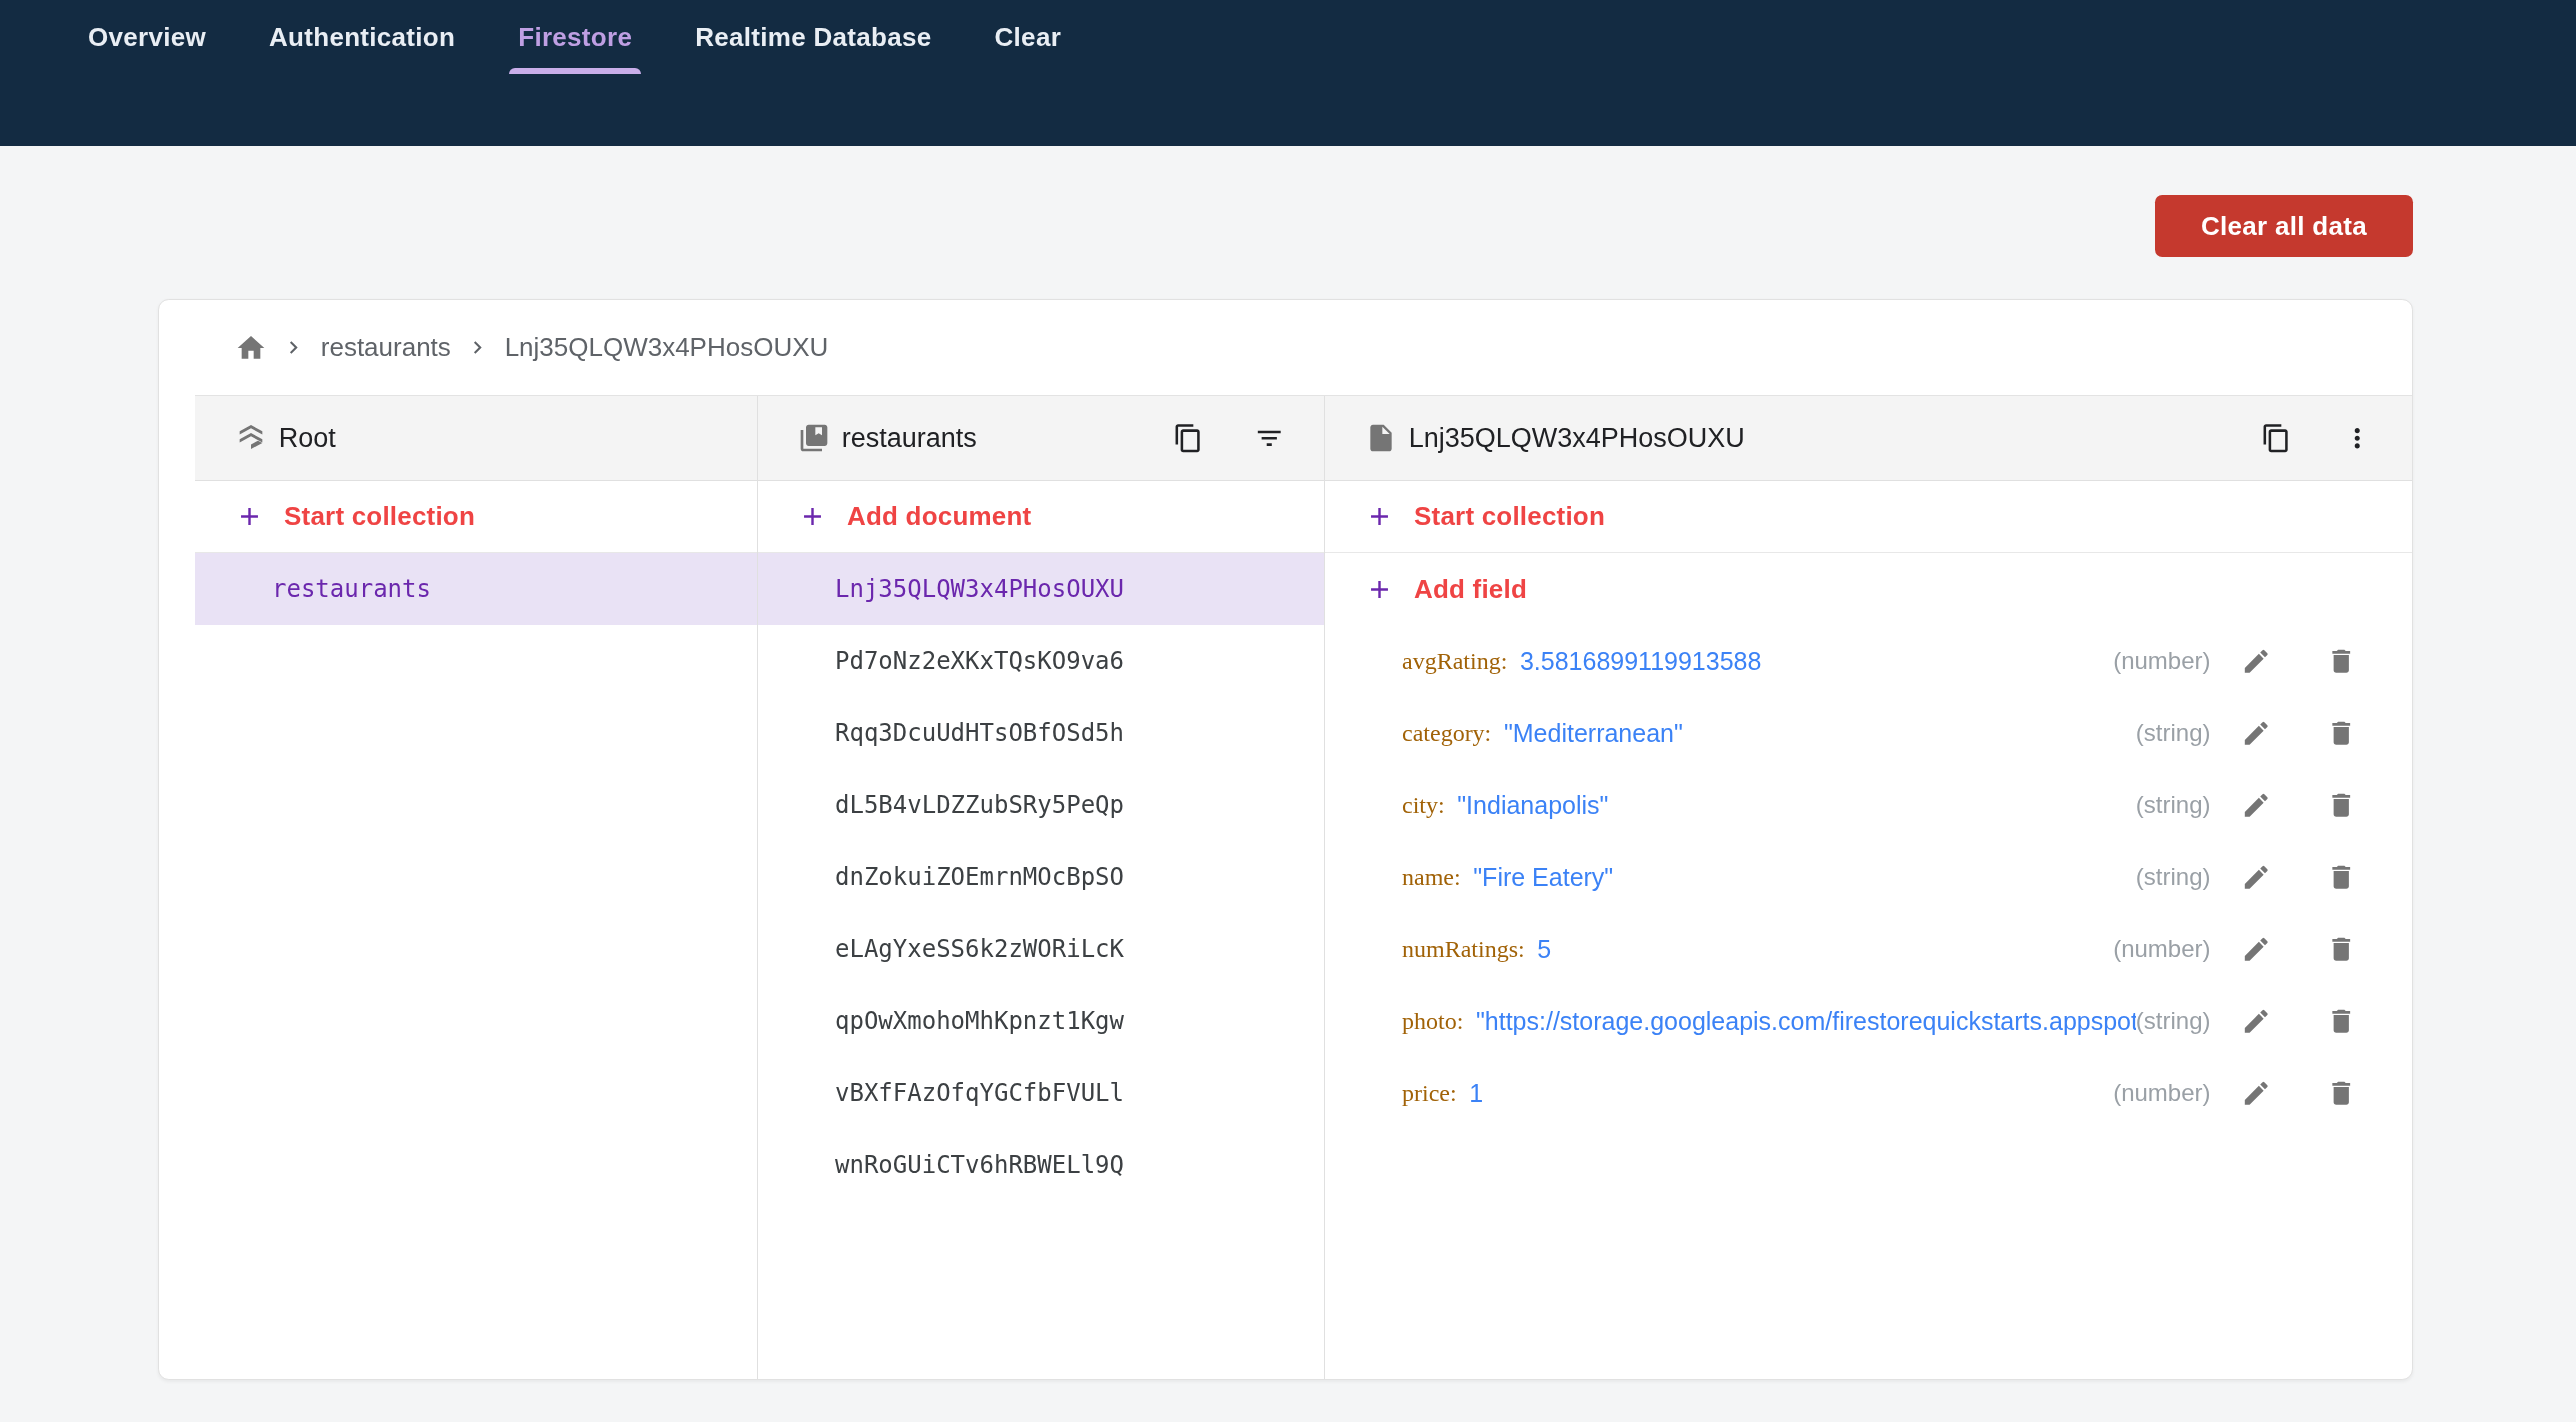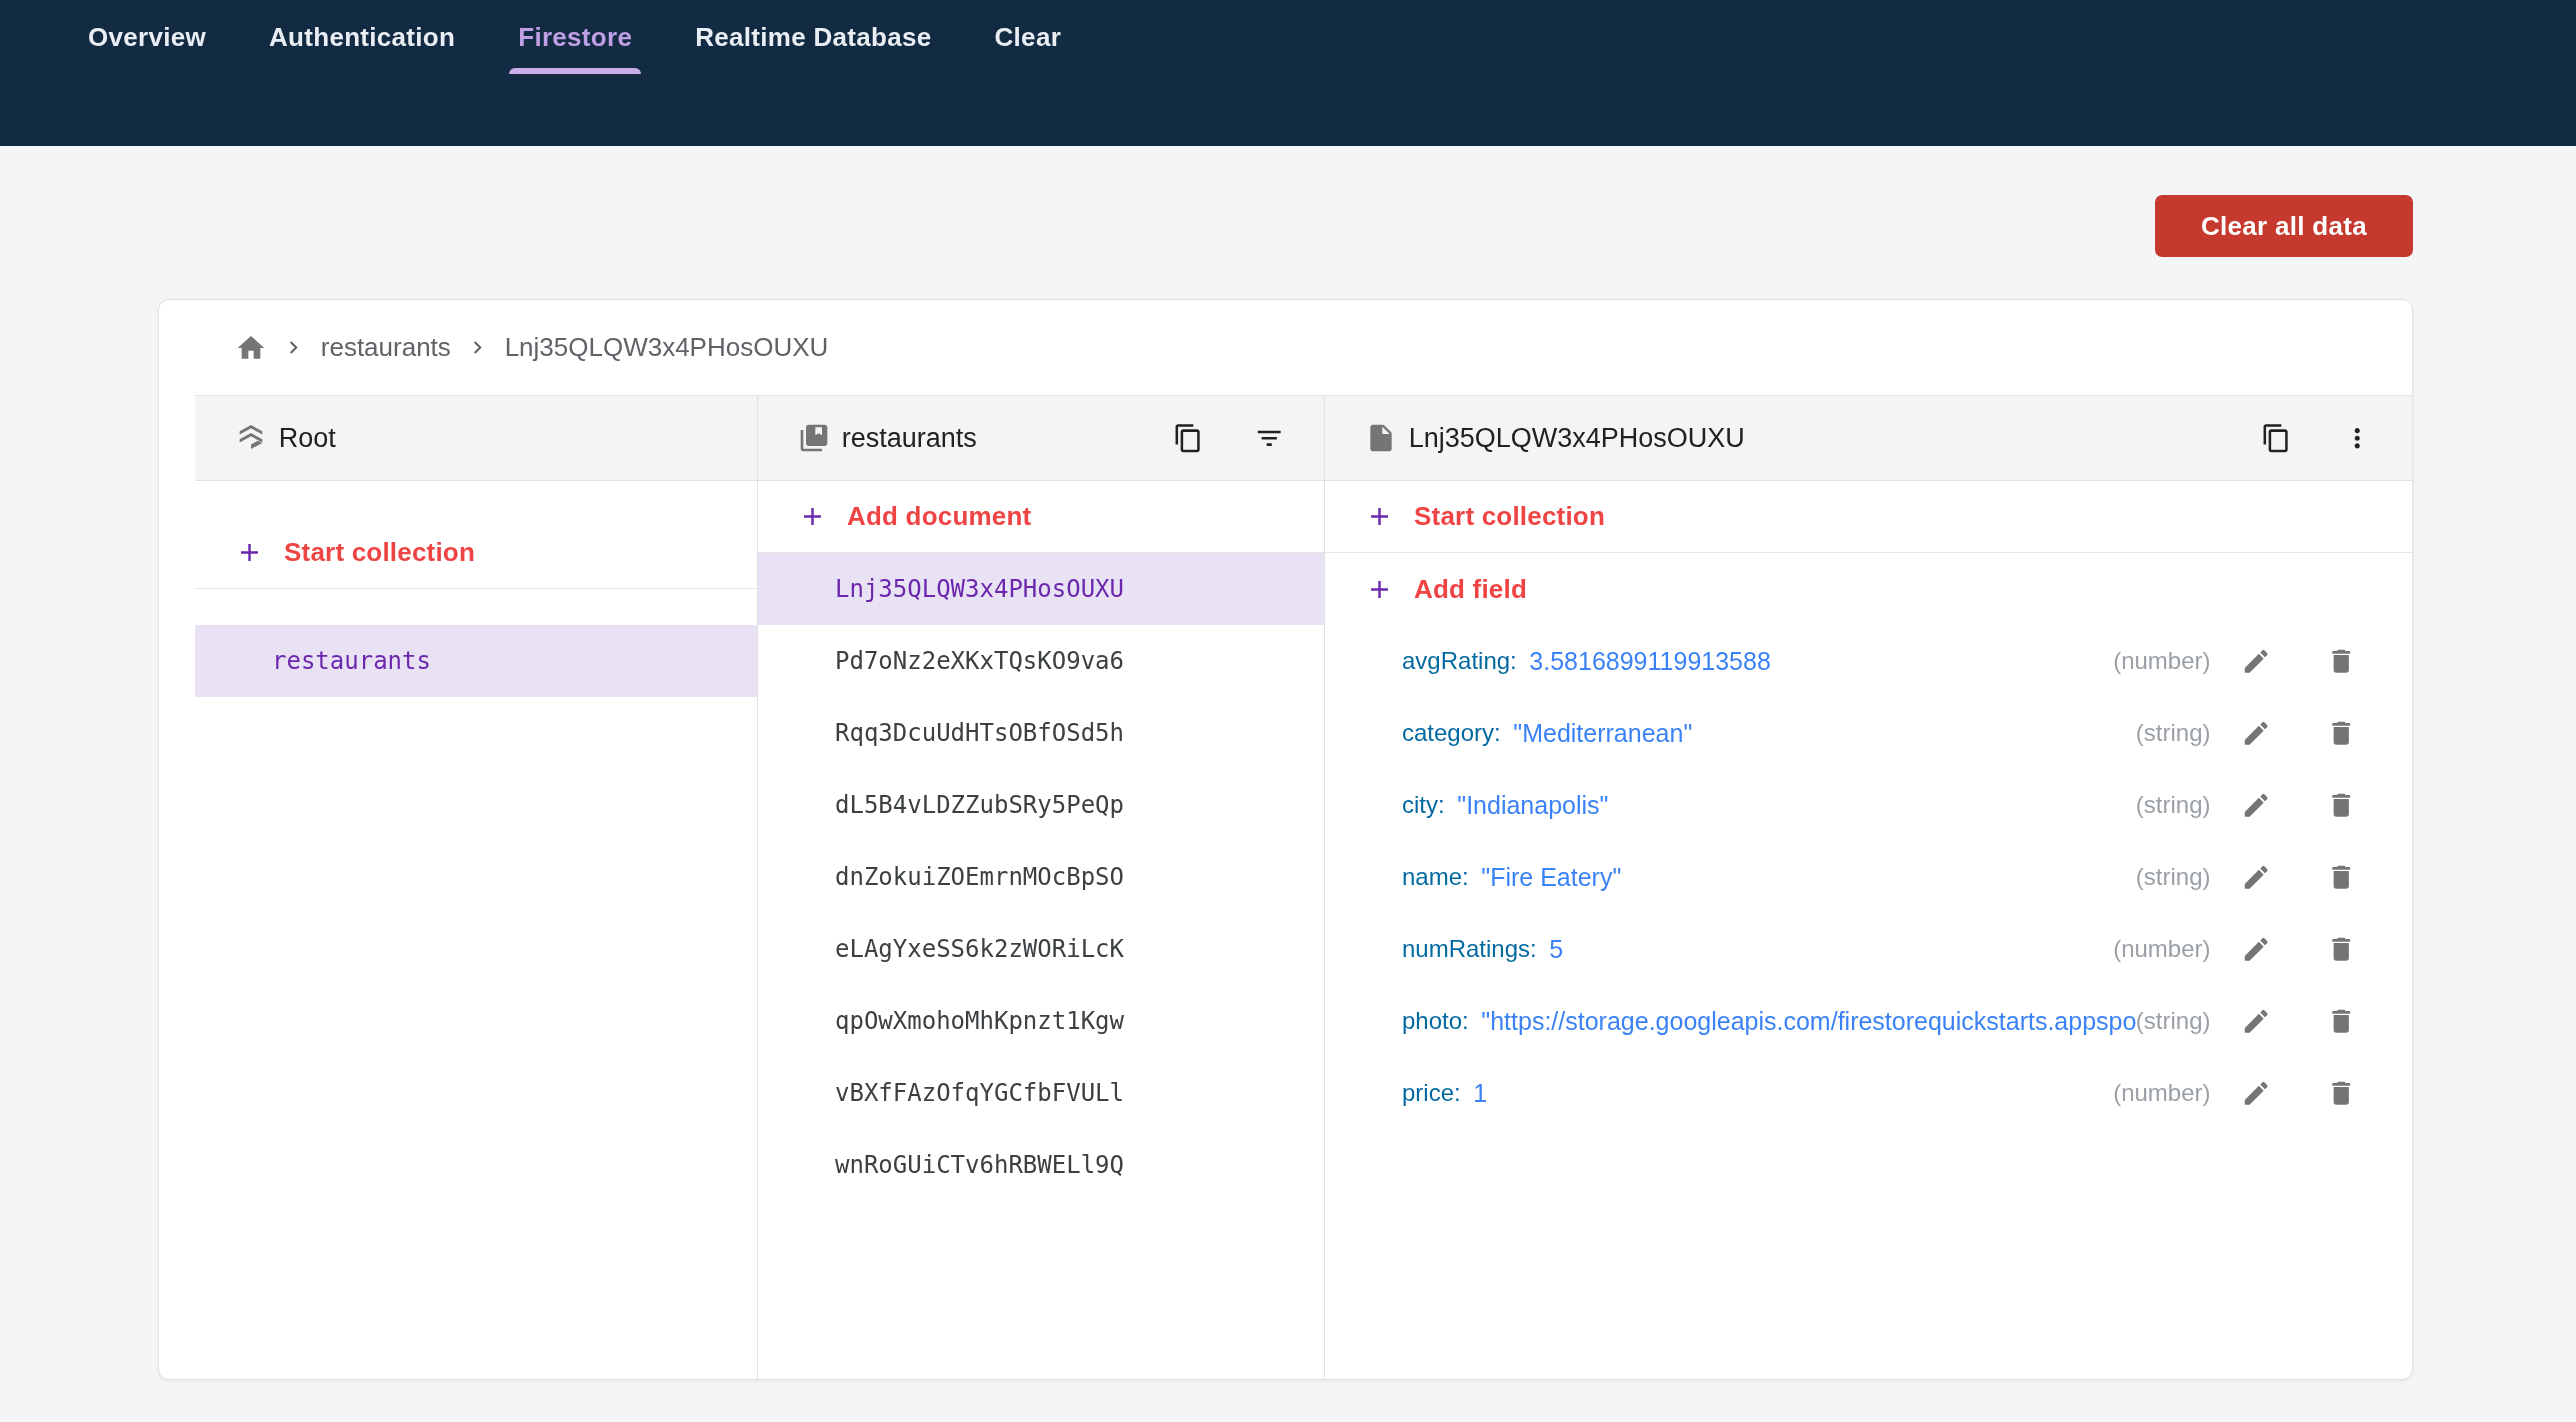--- a/index.html
+++ b/index.html
@@ -47,21 +47,21 @@
   .breadcrumb {
     height: 96px; flex: none; display: flex; align-items: center;
     padding: 0 40px; border-bottom: 0.9px solid #e3e3e3;
     color: #5f6368; font-size: 26px; gap: 14.4px;
   }
   .crumb { cursor: pointer; }
   .crumb-sep { display: flex; align-items: center; }
 
   .panels { flex: 1; display: flex; min-height: 0; }
   .panel { display: flex; flex-direction: column; min-width: 0; }
-  .panel-root { width: 563px; flex: none; border-right: 0.9px solid #e0e0e0; gap: 36px; }
+  .panel-root { width: 563px; flex: none; border-right: 0.9px solid #e0e0e0; }
   .panel-collection { width: 567px; flex: none; border-right: 0.9px solid #e0e0e0; }
   .panel-document { flex: 1; }
 
   .panel-header {
     height: 85px; flex: none; background: #f4f4f4; border-bottom: 0.9px solid #e0e0e0;
     display: flex; align-items: center; padding: 0 40px; gap: 11.7px;
     font-size: 27px; color: #202124;
   }
   .panel-header .spacer { flex: 1; }
   .hdr-actions { display: flex; align-items: center; gap: 50px; }
@@ -80,21 +80,21 @@
     font-family: "DejaVu Sans Mono", monospace; font-size: 24px; color: #3c4043;
     white-space: nowrap;
   }
   .list-row.selected { background: #e9e2f5; color: #6b27ad; }
 
   .field-row {
     height: 72px; flex: none; display: flex; align-items: center;
     padding: 0 56px 0 77px;
   }
   .field-name {
-    font-family: Liberation Sans, sans-serif; font-size: 24px; color: #0369a1;
+    font-family: Liberation Serif, serif; font-size: 24px; color: #a16207;
     margin-right: 12.6px; white-space: pre; flex: none;
   }
   .field-value {
     font-size: 25px; color: #3b82f6; white-space: nowrap;
     overflow: hidden; min-width: 0; flex-shrink: 1;
   }
   .field-grow { flex: 1 0 0; min-width: 0; }
   .field-type { font-size: 24px; color: #9aa0a6; white-space: nowrap; flex: none; margin-right: 30.5px; }
   .field-actions { display: flex; align-items: center; gap: 54px; flex: none; }
 

